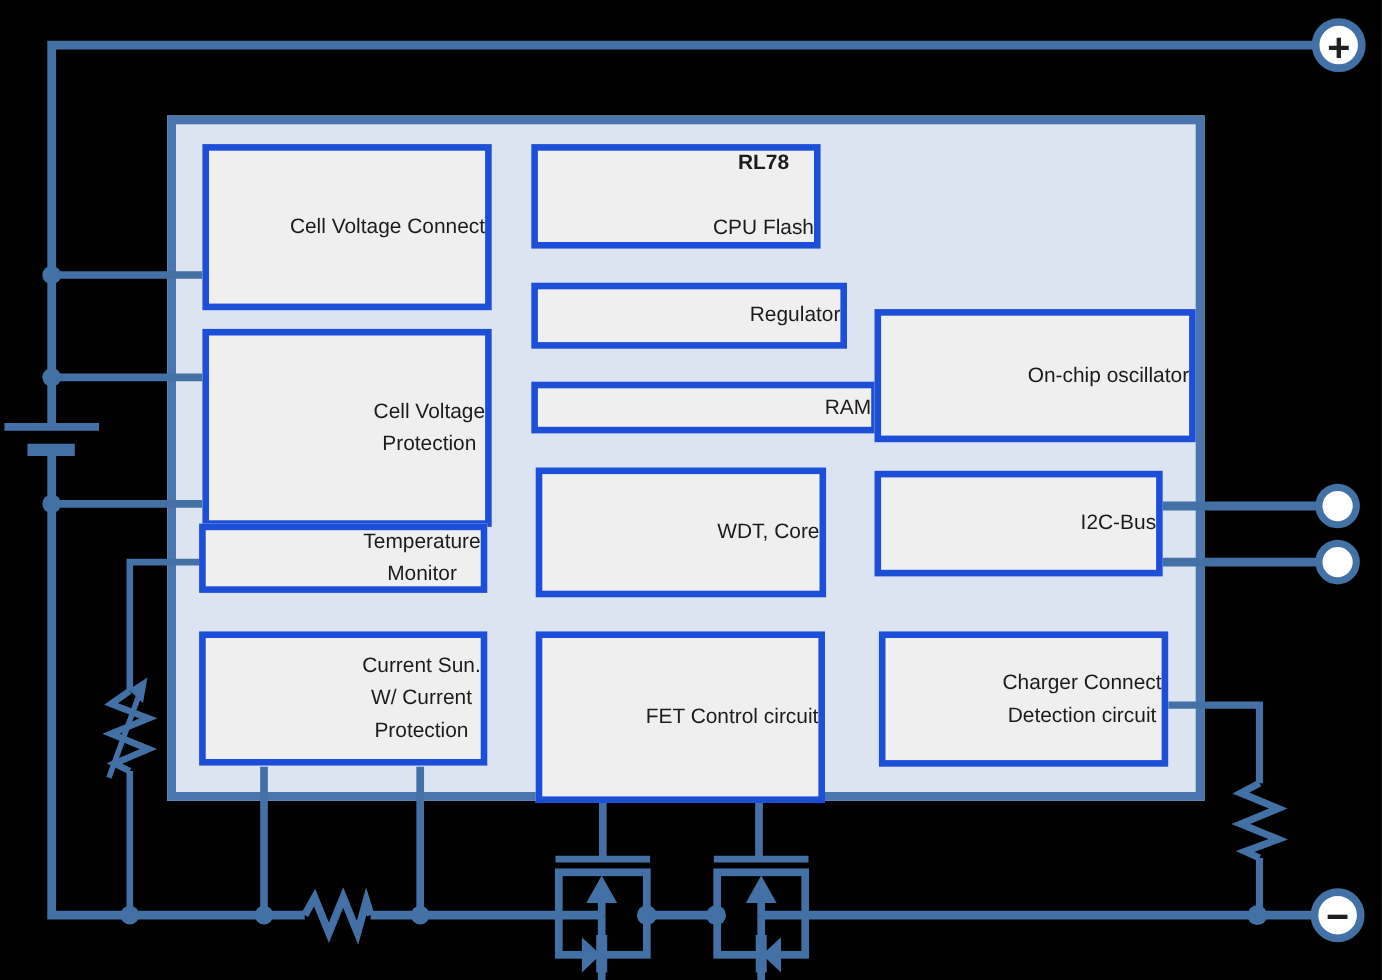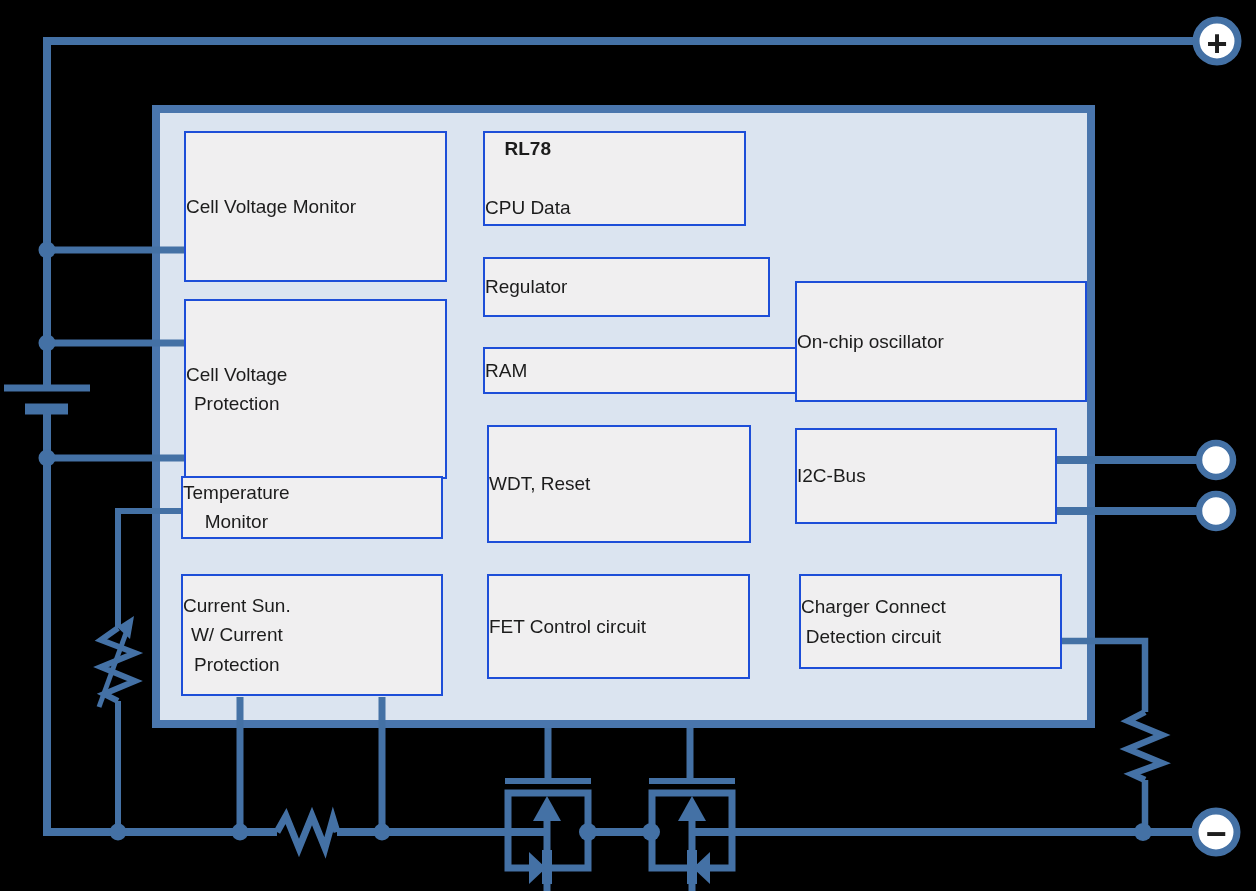--- a/index.html
+++ b/index.html
@@ -6,22 +6,22 @@
   .stage{
     position:relative;width:1256px;height:891px;background:#000;overflow:hidden;
     font-family:"Liberation Sans", sans-serif;
   }
   .bigbox{
     position:absolute;left:152px;top:105px;width:927px;height:607px;
     border:8px solid #4a76ad;background:#dbe4f0;
   }
   .wires{position:absolute;left:0;top:0;z-index:2;}
   .blk{
-    position:absolute;z-index:3;background:#f0eff0;border:2px solid #1d4ed8;
-    display:flex;align-items:center;justify-content:flex-start;text-align:center;
+    position:absolute;z-index:3;background:#f0eff0;border:6px solid #1d4ed8;
+    display:flex;align-items:center;justify-content:flex-end;text-align:center;
     color:#1c1c1c;font-size:19px;line-height:1.55;white-space:pre-line;
     box-sizing:border-box;
   }
   .blk .bold{font-weight:bold;display:block;}
   .blk .stack span{display:block;}
 </style>
 </head>
 <body>
 
 <div class="stage">
@@ -105,49 +105,49 @@
 
       <circle cx="1217" cy="41" r="21" fill="#ffffff" stroke-width="7"></circle>
       <circle cx="1216" cy="832" r="21" fill="#ffffff" stroke-width="7"></circle>
       <circle cx="1216" cy="460" r="17" fill="#ffffff" stroke-width="6.5"></circle>
       <circle cx="1216" cy="511" r="17" fill="#ffffff" stroke-width="6.5"></circle>
     </g>
     <text x="1217" y="43" text-anchor="middle" dominant-baseline="central" font-size="36" font-weight="bold" fill="#1f1f1f" stroke="none">+</text>
     <text x="1216" y="833" text-anchor="middle" dominant-baseline="central" font-size="36" font-weight="bold" fill="#1f1f1f" stroke="none">−</text>
   </svg>
 
-  <div class="blk" style="left:184px;top:131px;width:263px;height:151px">Cell Voltage Monitor</div>
+  <div class="blk" style="left:184px;top:131px;width:263px;height:151px">Cell Voltage Connect</div>
 
   <div class="blk" style="left:184px;top:299px;width:263px;height:180px">Cell Voltage
 Protection</div>
 
   <div class="blk" style="left:181px;top:476px;width:262px;height:63px;line-height:1.5">Temperature
 Monitor</div>
 
   <div class="blk" style="left:181px;top:574px;width:262px;height:122px;line-height:1.55">Current Sun.
 W/ Current
 Protection</div>
 
   <div class="blk" style="left:483px;top:131px;width:263px;height:95px">
     <div class="stack">
       <span class="bold">RL78</span>
-      <span>CPU Data</span>
+      <span>CPU Flash</span>
     </div>
   </div>
 
   <div class="blk" style="left:483px;top:257px;width:287px;height:60px">Regulator</div>
 
   <div class="blk" style="left:483px;top:347px;width:315px;height:47px">RAM</div>
 
-  <div class="blk" style="left:487px;top:425px;width:264px;height:118px">WDT, Reset</div>
+  <div class="blk" style="left:487px;top:425px;width:264px;height:118px">WDT, Core</div>
 
-  <div class="blk" style="left:487px;top:574px;width:263px;height:105px">FET Control circuit</div>
+  <div class="blk" style="left:487px;top:574px;width:263px;height:156px">FET Control circuit</div>
 
 
 
   <div class="blk" style="left:795px;top:281px;width:292px;height:121px">On-chip oscillator</div>
 
   <div class="blk" style="left:795px;top:428px;width:262px;height:96px">I2C-Bus</div>
 
-  <div class="blk" style="left:799px;top:574px;width:263px;height:95px">Charger Connect
+  <div class="blk" style="left:799px;top:574px;width:263px;height:123px">Charger Connect
 Detection circuit</div>
 
 </div>
 
 </body></html>

